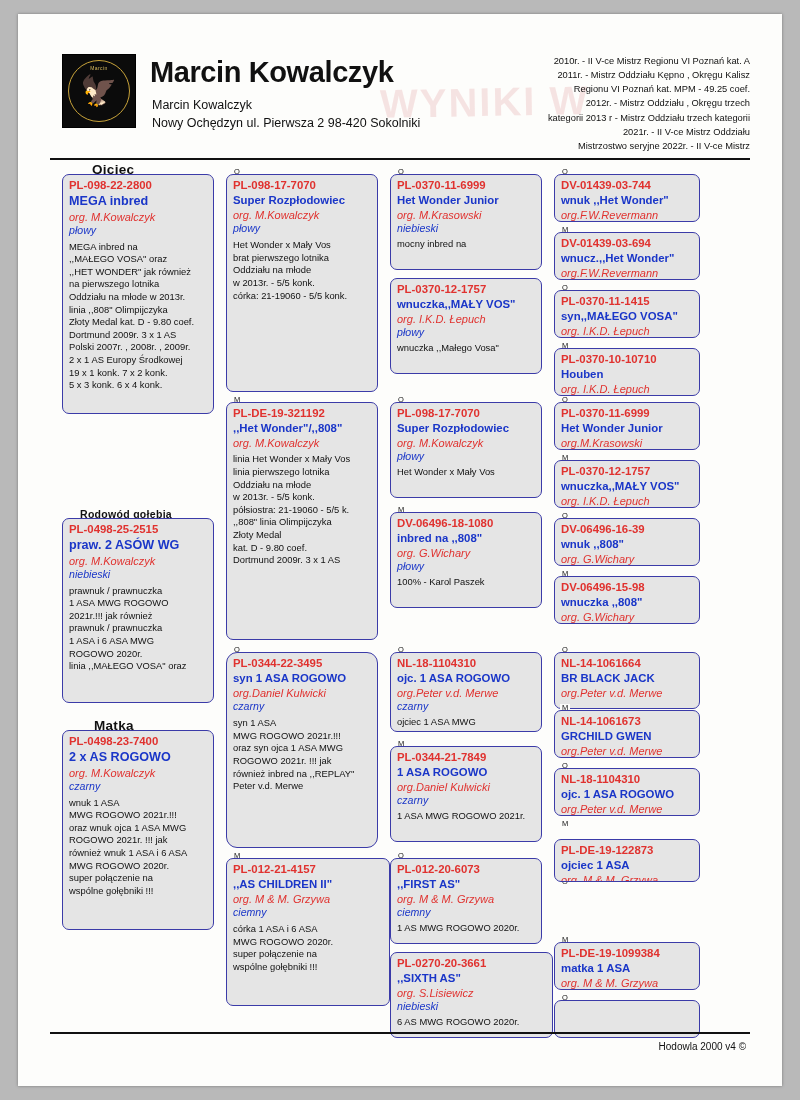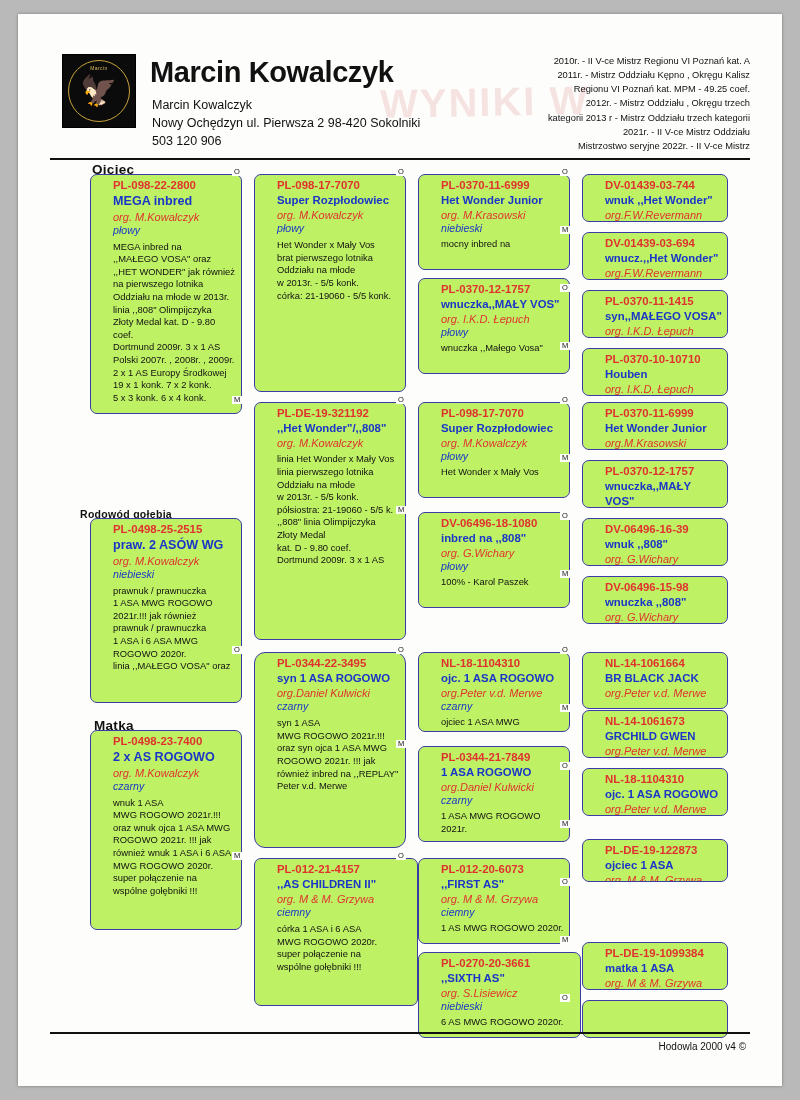--- a/index.html
+++ b/index.html
@@ -40,22 +40,22 @@
   }
   .ghost{
     position:absolute;left:330px;top:30px;font-size:40px;font-weight:bold;
     color:#f0cfcf;opacity:.55;letter-spacing:2px;transform:rotate(-1deg);
     pointer-events:none;
   }
 
   
   .bx{
     position:absolute;box-sizing:border-box;
-    border:1.2px solid #3b3ba8;border-radius:7px;background:#bef264;
-    padding:3px 5px 2px 22px;overflow:hidden;margin-left:28px;
+    border:1.2px solid #3b3ba8;border-radius:7px;background:#e5e5e5;
+    padding:3px 5px 2px 6px;overflow:hidden;
   }
   .pid{color:#e0322f;font-weight:bold;font-size:11.4px;line-height:1.25;}
   .gname{color:#1a36c8;font-weight:bold;font-size:12.6px;line-height:1.3;margin-top:1px;}
   .gname.sm{font-size:11.4px;}
   .org{color:#e0322f;font-style:italic;font-size:11px;line-height:1.3;}
   .clr{color:#1a36c8;font-style:italic;font-size:10.6px;line-height:1.3;}
   .note{color:#111;font-size:9.4px;line-height:1.34;margin-top:3px;white-space:pre-line;}
   .note.tight{margin-top:2px;}
 
   
@@ -89,21 +89,20 @@
         <div class="ring">
           <div class="brand">Marcin</div>
           <div class="bird">🦅</div>
         </div>
       </div>
 
       <div class="name">Marcin Kowalczyk</div>
       <div class="addr">
         <div>Marcin Kowalczyk</div>
         <div>Nowy Ochędzyn  ul. Pierwsza 2  98-420 Sokolniki</div>
-        <div>503 120 906</div>
       </div>
 
       <div class="titles">
         <div>2010r. - II V-ce Mistrz Regionu VI Poznań kat. A</div>
         <div>2011r. - Mistrz Oddziału Kępno , Okręgu Kalisz</div>
         <div>Regionu VI Poznań kat. MPM - 49.25 coef.</div>
         <div>2012r. - Mistrz Oddziału , Okręgu trzech</div>
         <div>kategorii   2013 r - Mistrz Oddziału trzech kategorii</div>
         <div>2021r. - II V-ce Mistrz Oddziału</div>
         <div>Mistrzostwo seryjne 2022r. - II V-ce Mistrz</div>

